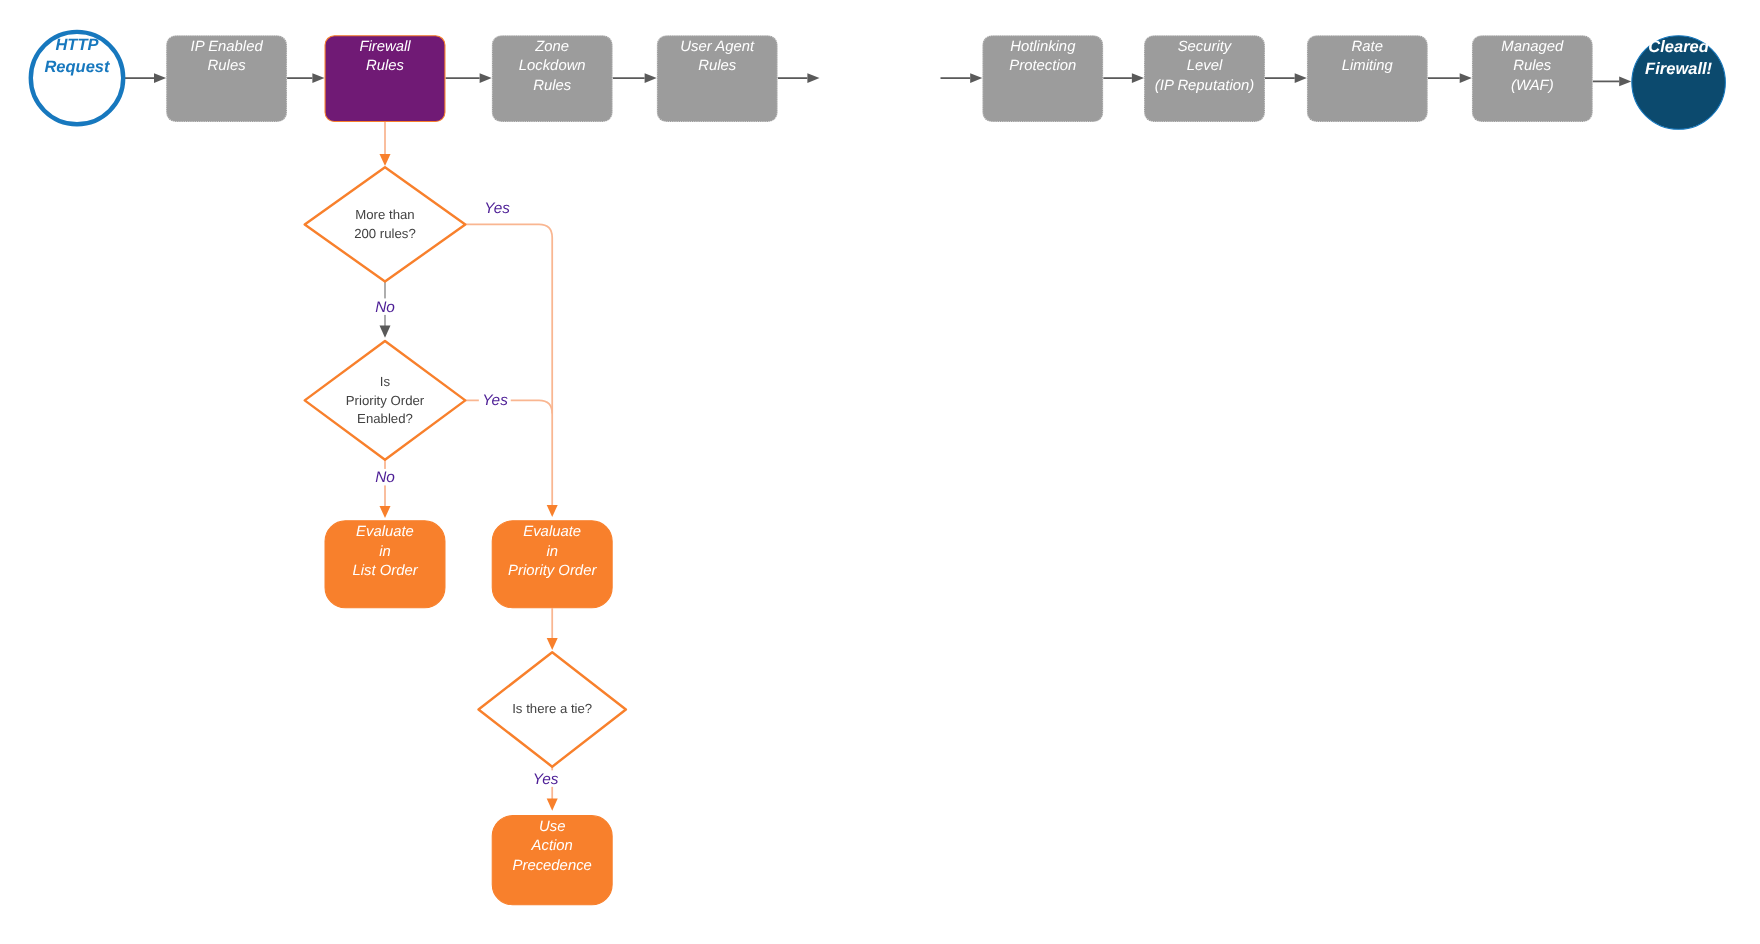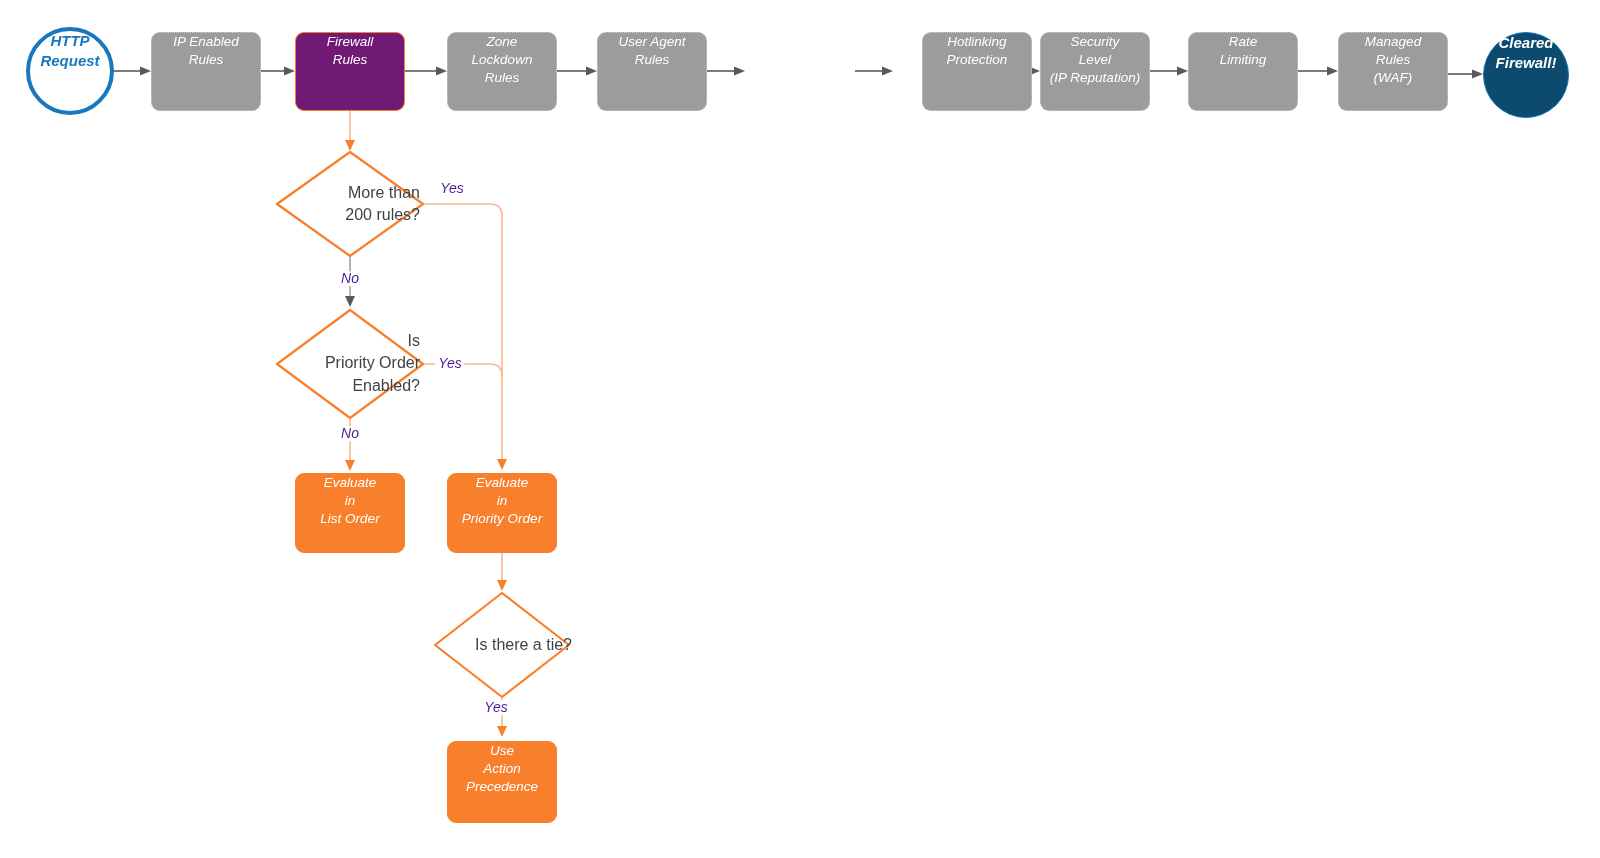--- a/index.html
+++ b/index.html
@@ -24,25 +24,25 @@
     left:26px;top:27px;width:88px;height:88px;
     background:#ffffff;border:4.5px solid #1778BE;color:#1778BE;
   }
   .circle.end{
     left:1483px;top:32px;width:86px;height:86px;
     background:#0c4a6e;border:1px solid #1577BD;color:#ffffff;
   }
   
   .decision-text{
     position:absolute;width:140px;transform:translate(-50%,-50%);
-    text-align:right;color:#424242;font-size:16px;line-height:1.4;
+    text-align:center;color:#424242;font-size:12px;line-height:1.4;
   }
   
   .action{
-    width:110px;border-radius:9px;background:#F8802C;border:1px solid #F8802C;
+    width:110px;border-radius:19px;background:#F8802C;border:1px solid #F8802C;
     color:#ffffff;font-style:italic;font-size:13.5px;
   }
   
   .edge-label{
     position:absolute;transform:translate(-50%,-50%);
     font-style:italic;font-size:14px;color:#4c1d95;
     background:#ffffff;padding:0 3px;line-height:1.1;
   }
 </style>
 </head>
@@ -122,21 +122,21 @@
   </div>
   <div class="node stage" style="left:447px">
     <span class="lbl">Zone
 Lockdown
 Rules</span>
   </div>
   <div class="node stage" style="left:597px">
     <span class="lbl">User Agent
 Rules</span>
   </div>
-  <div class="node stage" style="left:922px">
+  <div class="node stage" style="left:893px">
     <span class="lbl">Hotlinking
 Protection</span>
   </div>
   <div class="node stage" style="left:1188px">
     <span class="lbl">Rate
 Limiting</span>
   </div>
   <div class="node stage" style="left:1040px">
     <span class="lbl">Security
 Level

